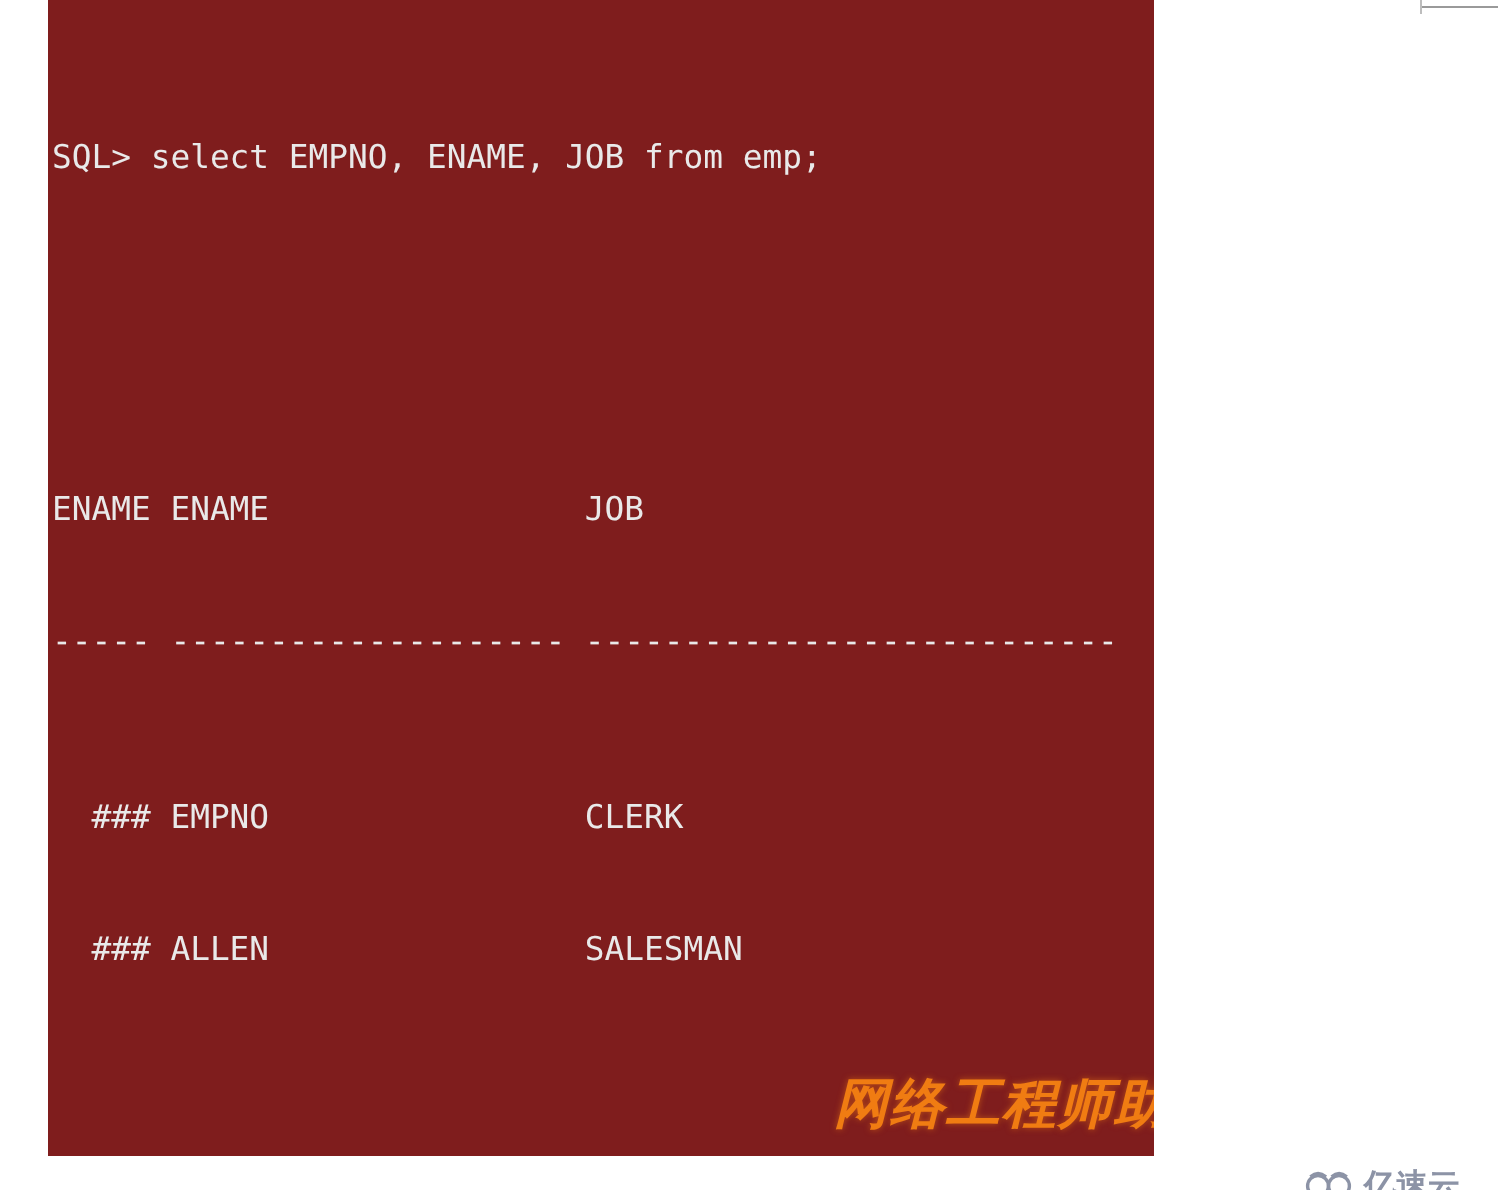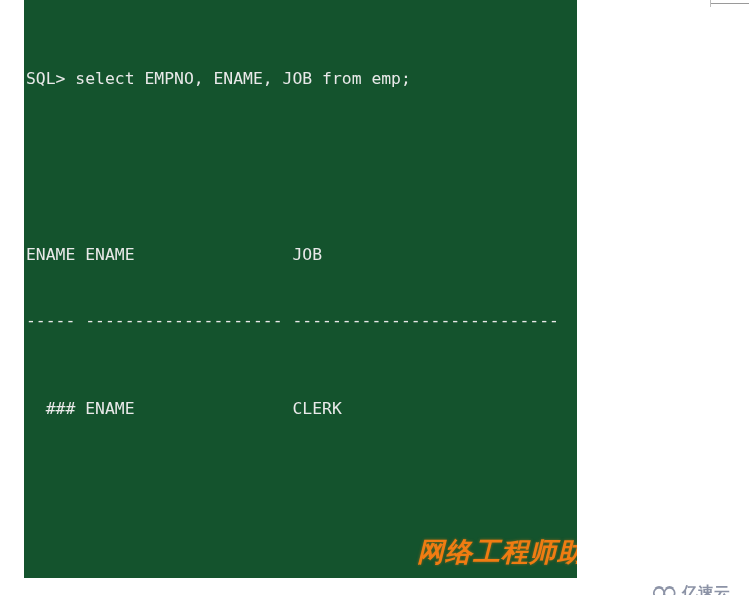--- a/index.html
+++ b/index.html
@@ -33,21 +33,21 @@
     background: #bdbdbd;
   }
 
   
   #terminal {
     position: absolute;
     left: 24px;
     top: 0px;
     width: 553px;
     height: 578px;
-    background: #14532d;
+    background: #7f1d1d;
     overflow: hidden;
   }
 
   #screen {
     position: absolute;
     left: 0;
     top: 0;
     padding: 2px 0 0 2px;
     font-family: "DejaVu Sans Mono", "Liberation Mono", monospace;
     font-size: 16.4px;
@@ -108,21 +108,22 @@
 <div id="terminal">
   <div id="screen">
 
     <div class="line">SQL&gt; select EMPNO, ENAME, JOB from emp;</div>
 
     <div class="line blank"> </div>
 
     <div class="line">ENAME ENAME                JOB</div>
     <div class="line">----- -------------------- ---------------------------</div>
 
-    <div class="line">  ### ENAME                CLERK</div>
+    <div class="line">  ### EMPNO                CLERK</div>
+    <div class="line">  ### ALLEN                SALESMAN</div>
     
     
     
     
     
     
     
     
     
 

